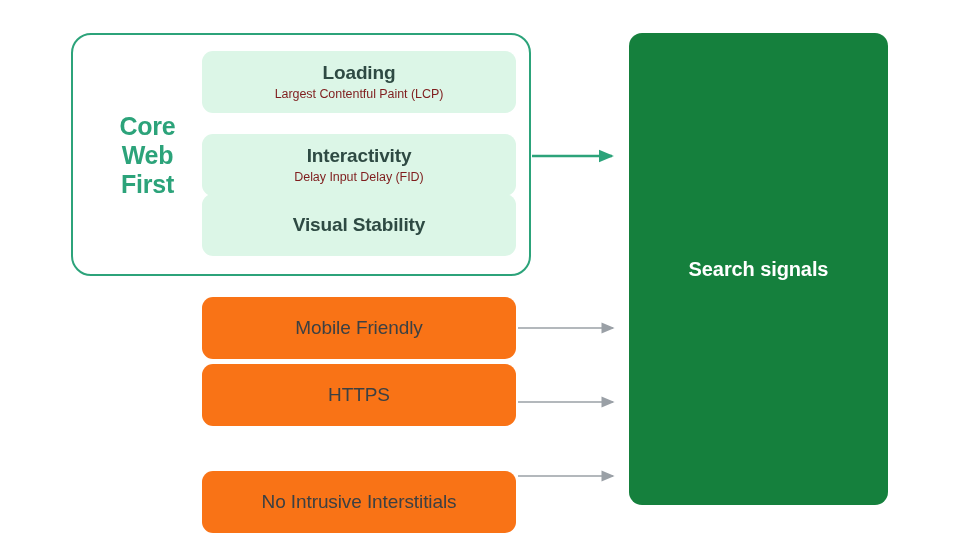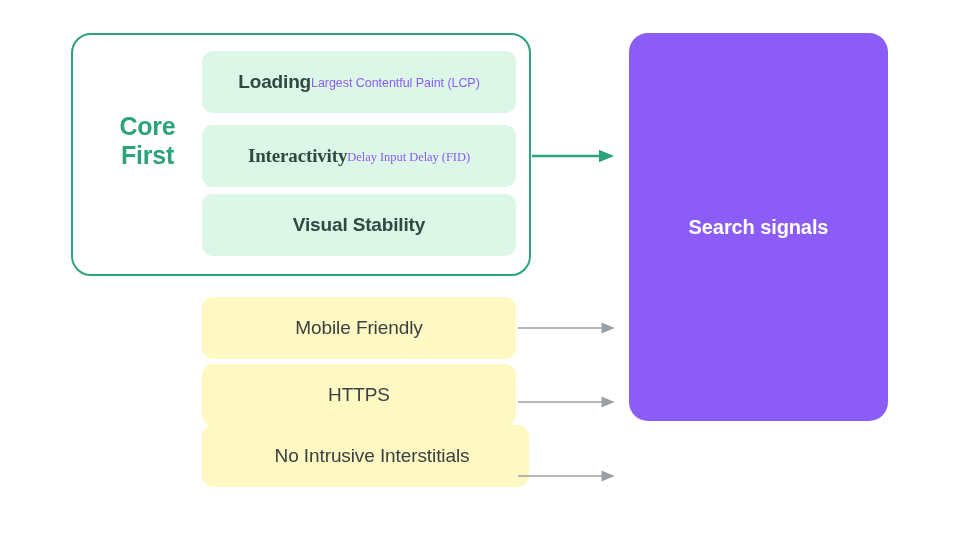--- a/index.html
+++ b/index.html
@@ -48,76 +48,76 @@
 
   
   .vital {
     position: absolute;
     left: 202px;
     width: 314px;
     height: 62px;
     background: #DCF6E7;
     border-radius: 11px;
     display: flex;
-    flex-direction: row;
+    flex-direction: column;
     align-items: center;
     justify-content: center;
   }
   .vital-1 { top: 51px; }
-  .vital-2 { top: 125px; font-family: Liberation Serif, serif; }
+  .vital-2 { top: 134px; }
   .vital-3 { top: 194px; }
 
   .vital-title {
     color: #2E4A43;
     font-size: 19px;
     font-weight: 700;
     letter-spacing: -0.15px;
     line-height: 1.15;
   }
   .vital-sub {
-    color: #8b5cf6;
+    color: #7f1d1d;
     font-size: 12.5px;
     font-weight: 400;
     letter-spacing: -0.05px;
     line-height: 1.3;
     margin-top: 2px;
   }
 
   
   .signal {
     position: absolute;
     left: 202px;
     width: 314px;
     height: 62px;
-    background: #fef9c3;
+    background: #f97316;
     border-radius: 11px;
     display: flex;
     align-items: center;
     justify-content: center;
   }
   .signal-1 { top: 297px; }
   .signal-2 { top: 364px; }
-  .signal-3 { top: 425px; padding-left: 13px; }
+  .signal-3 { top: 471px; }
 
   .signal-label {
     color: #3C4043;
     font-size: 19px;
     font-weight: 400;
     letter-spacing: -0.1px;
   }
 
   
   .blue-box {
     position: absolute;
     left: 629px;
     top: 33px;
     width: 259px;
-    height: 388px;
-    background: #8b5cf6;
-    border-radius: 19px;
+    height: 472px;
+    background: #15803d;
+    border-radius: 13px;
     display: flex;
     align-items: center;
     justify-content: center;
   }
   .blue-text {
     color: #ffffff;
     font-size: 20px;
     font-weight: 700;
     line-height: 1.35;
     text-align: center;
@@ -138,20 +138,21 @@
 </style>
 </head>
 <body>
 
 <div id="canvas">
 
   <div class="cwv-frame"></div>
 
   <div class="cwv-label">
     <span>Core</span>
+    <span>Web</span>
     <span>First</span>
   </div>
 
   <div class="vital vital-1">
     <div class="vital-title">Loading</div>
     <div class="vital-sub">Largest Contentful Paint (LCP)</div>
   </div>
 
   <div class="vital vital-2">
     <div class="vital-title">Interactivity</div>

